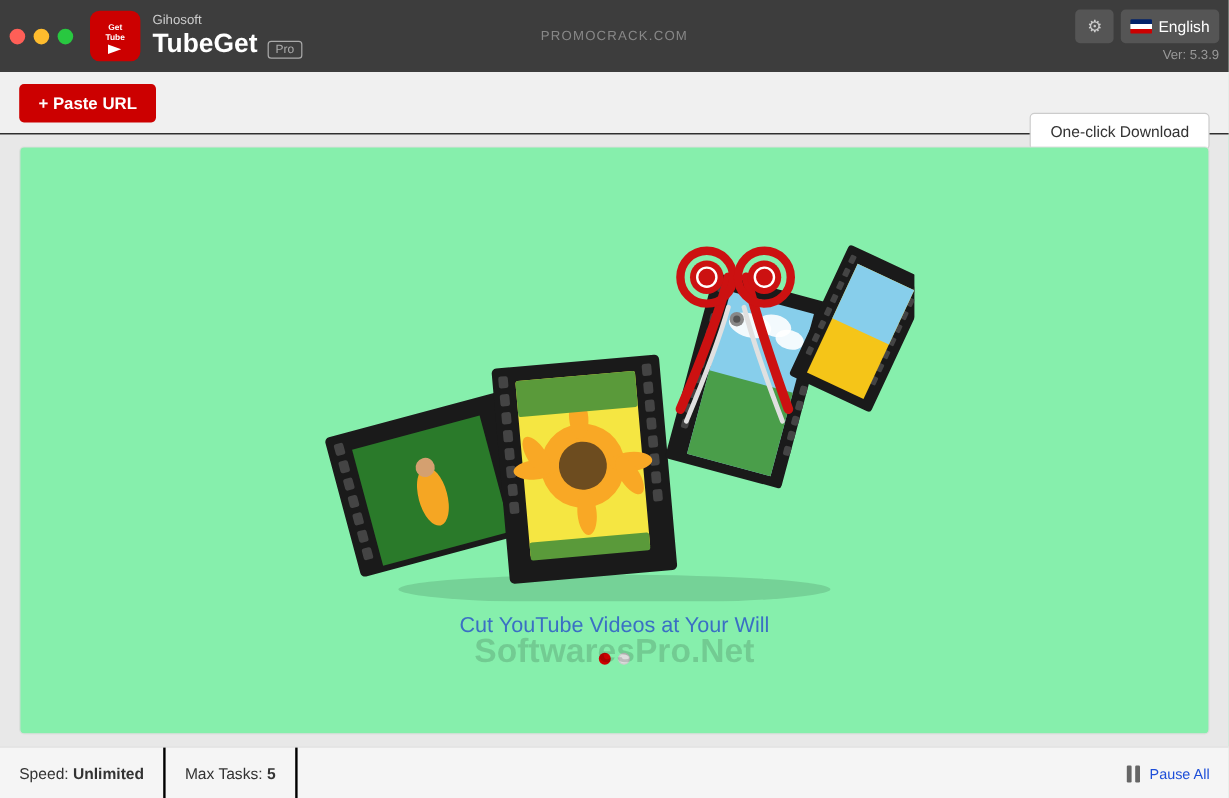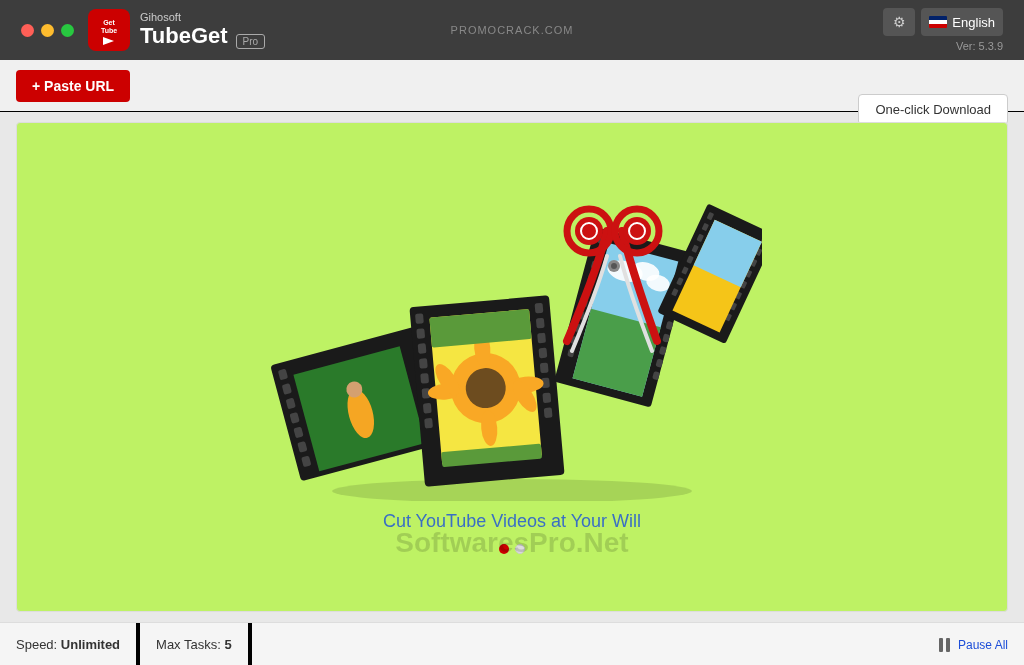--- a/index.html
+++ b/index.html
@@ -11,21 +11,21 @@
       background: #e8e8e8;
       overflow: hidden;
     }
 
     
     .titlebar {
       background: #3d3d3d;
       height: 60px;
       display: flex;
       align-items: center;
-      padding: 0 21px;
+      padding: 0 8px;
       position: relative;
     }
 
     .window-controls {
       display: flex;
       gap: 7px;
       align-items: center;
       margin-right: 14px;
     }
 
@@ -180,21 +180,21 @@
       border: 1px solid #ccc;
       border-radius: 4px;
       padding: 7px 16px;
       font-size: 13px;
       cursor: pointer;
       margin-top: 48px;
     }
 
     
     .main-content {
-      background: #bef264;
+      background: #86efac;
       margin: 10px 16px;
       border: 1px solid #ddd;
       border-radius: 4px;
       height: 490px;
       display: flex;
       flex-direction: column;
       align-items: center;
       justify-content: flex-end;
       position: relative;
     }
@@ -252,21 +252,21 @@
       display: flex;
       align-items: center;
       padding: 0 16px;
       gap: 0;
     }
 
     .status-item {
       padding: 0 16px;
       font-size: 13px;
       color: #333;
-      border-right: 4px solid #000000;
+      border-right: 2px solid #000000;
       height: 100%;
       display: flex;
       align-items: center;
     }
 
     .status-item:first-child {
       padding-left: 0;
     }
 
     .status-bold {

